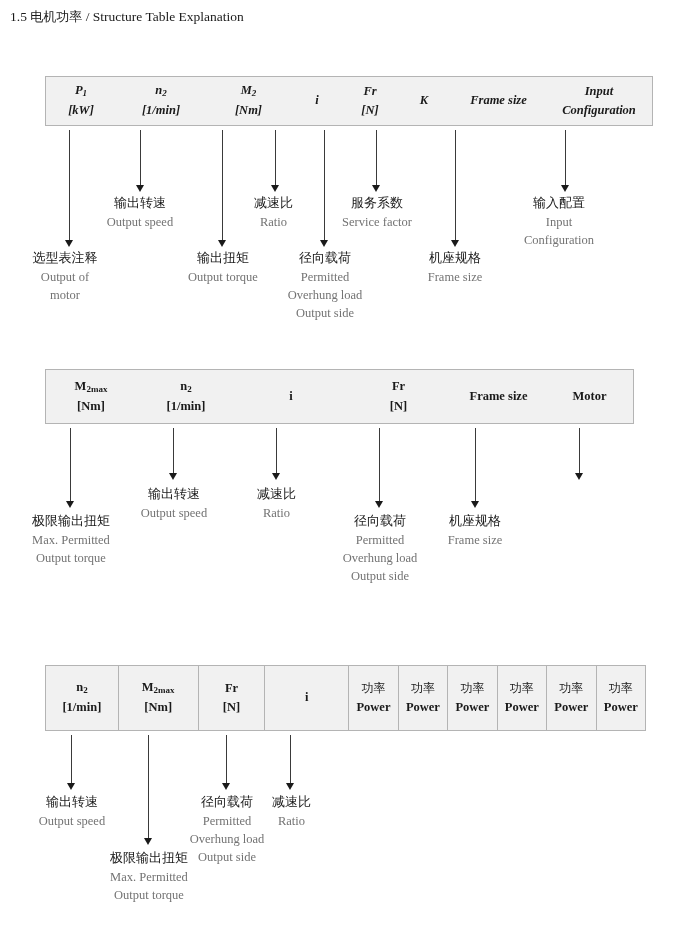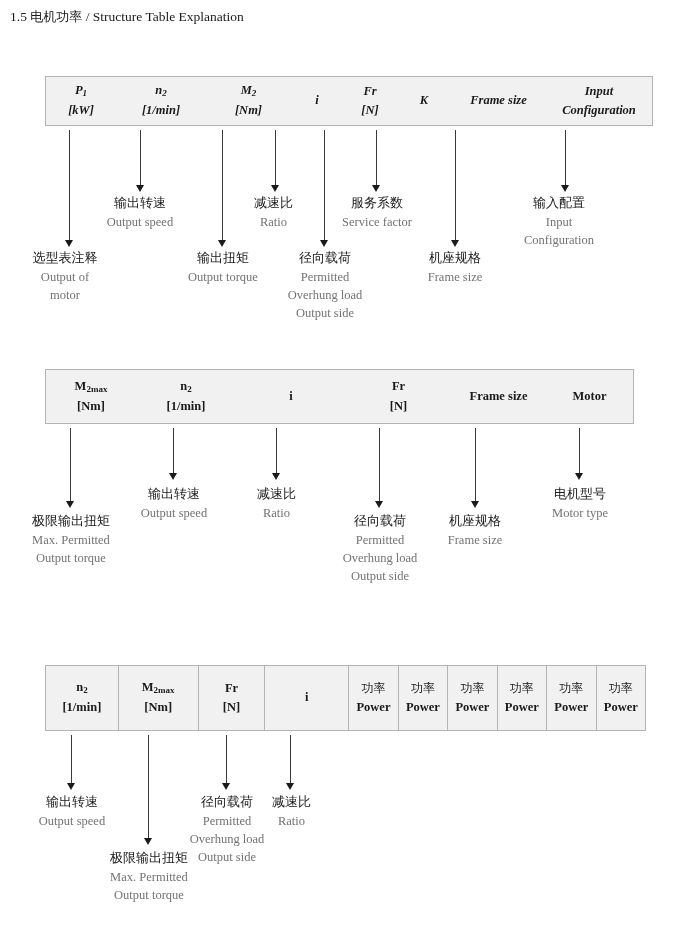--- a/index.html
+++ b/index.html
@@ -303,24 +303,20 @@
   <div class="lbl" style="left:324px; top:512px; width:112px;">
     <span class="cn">径向载荷</span>
     <span class="en">Permitted</span>
     <span class="en">Overhung load</span>
     <span class="en">Output side</span>
   </div>
   <div class="lbl" style="left:420px; top:512px; width:110px;">
     <span class="cn">机座规格</span>
     <span class="en">Frame size</span>
   </div>
-  <div class="lbl" style="left:525px; top:485px; width:110px;">
-    <span class="cn">电机型号</span>
-    <span class="en">Motor type</span>
-  </div>
 
 
   <div class="tbl bordered" style="left:45px; top:665px; width:601px; height:66px;">
     <div class="cell" style="width:72px;">
       <span class="l1">n<sub>2</sub></span>
       <span class="l2">[1/min]</span>
     </div>
     <div class="cell" style="width:80px;">
       <span class="l1">M<sub>2max</sub></span>
       <span class="l2">[Nm]</span>

